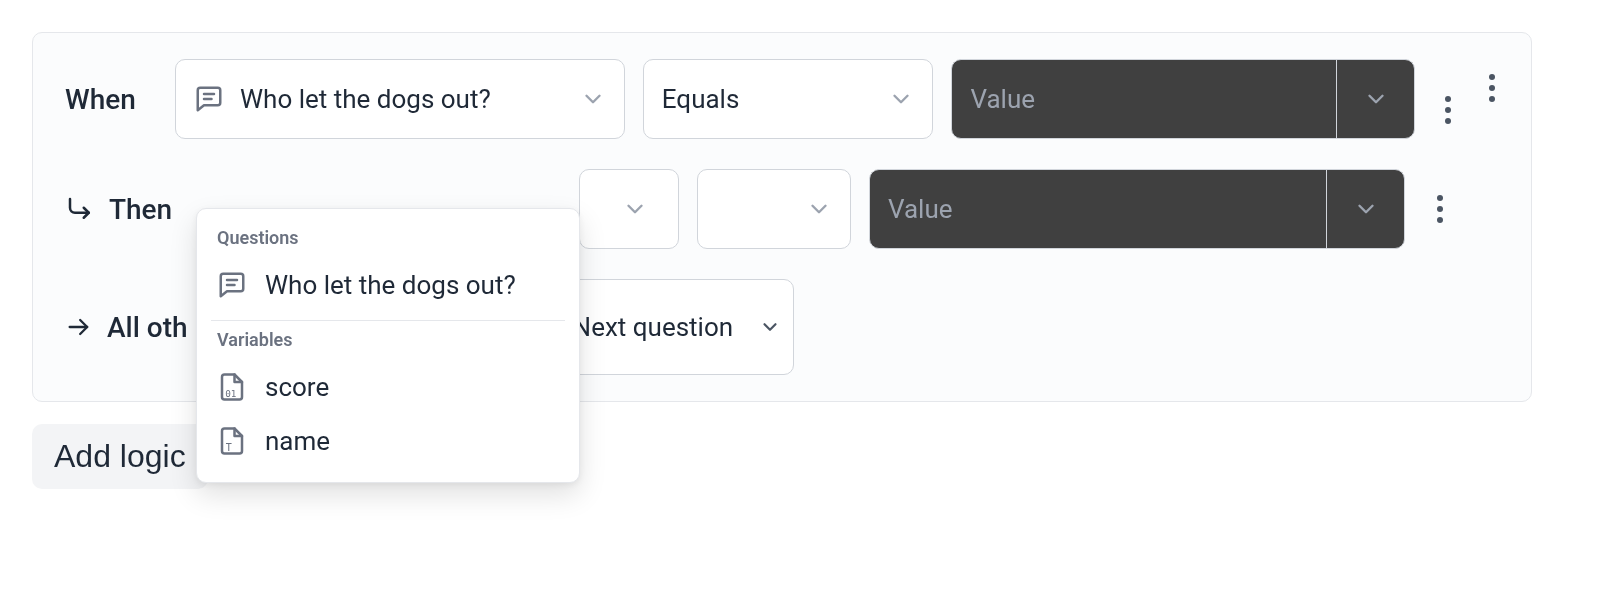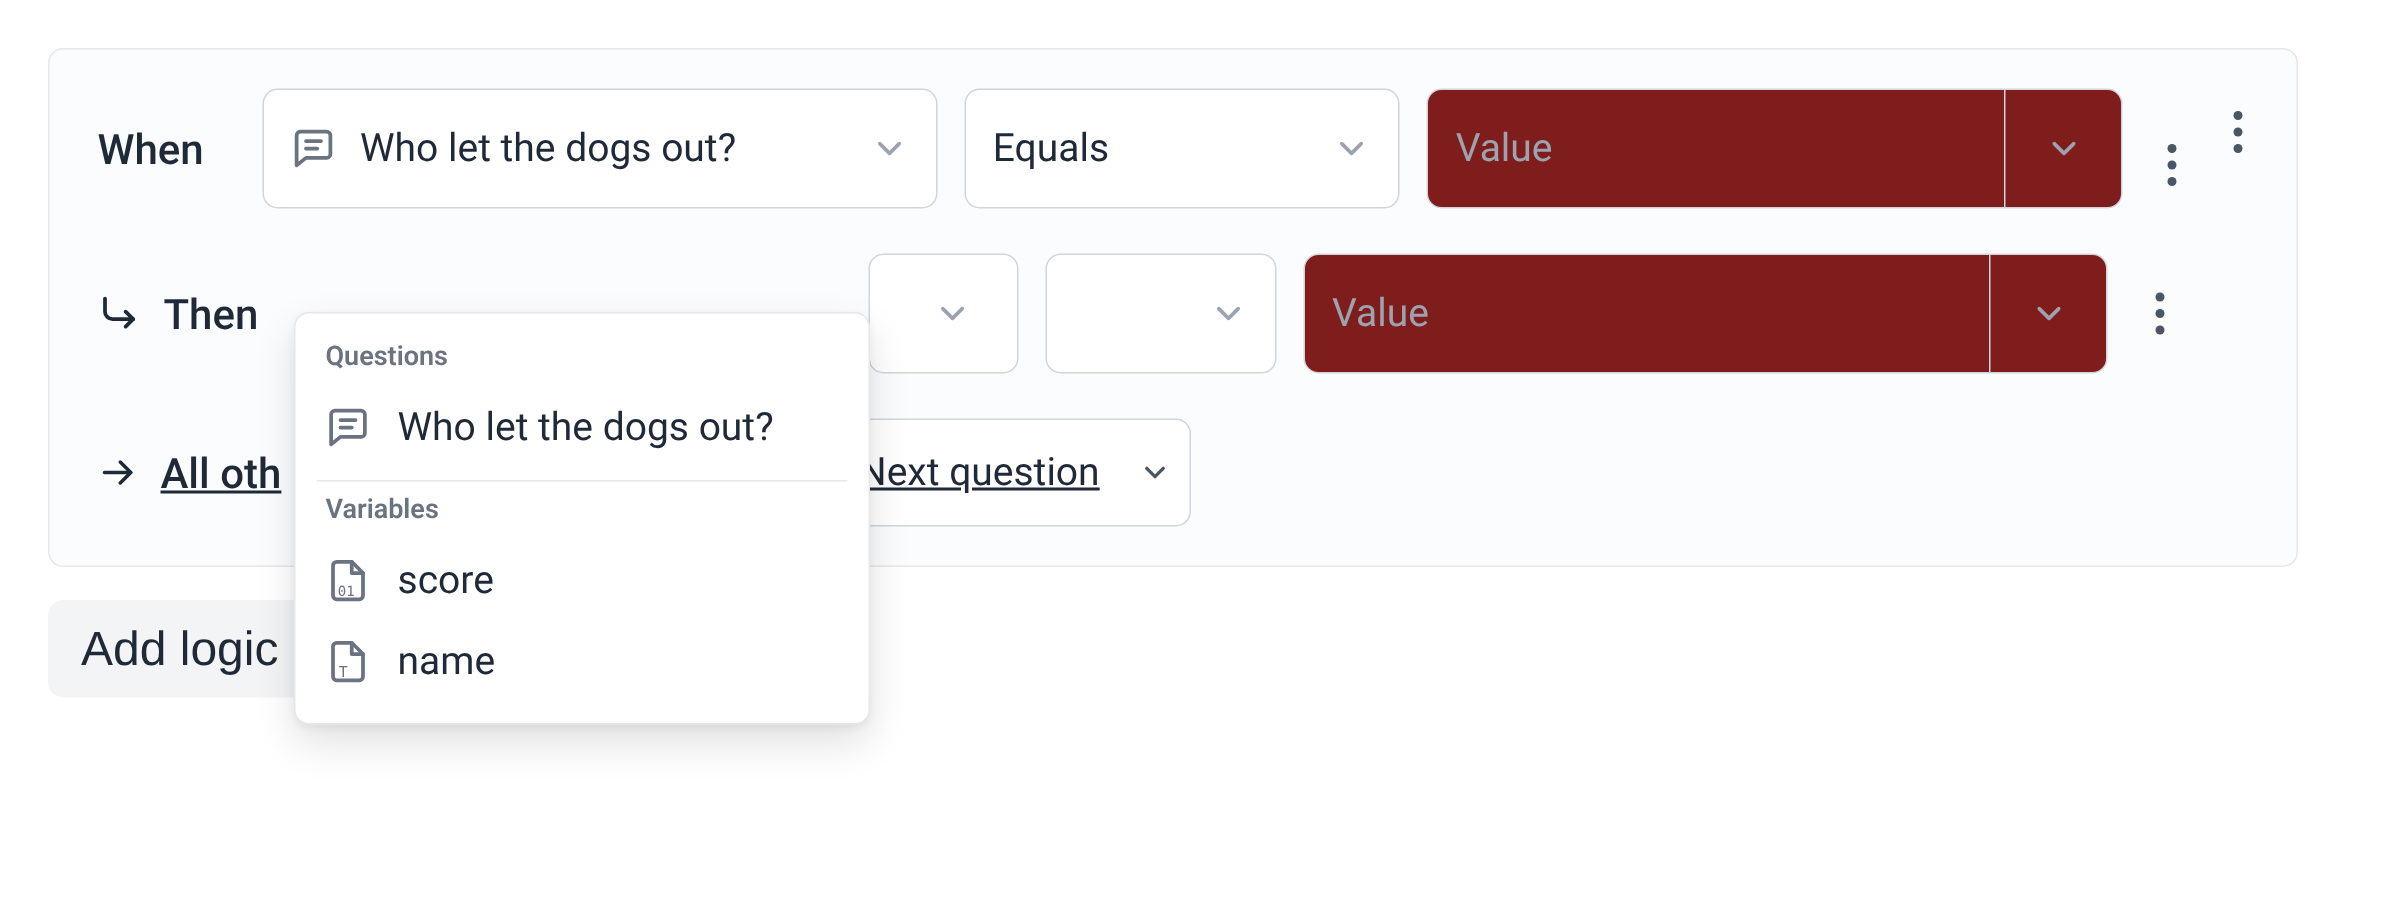--- a/index.html
+++ b/index.html
@@ -34,21 +34,21 @@
     padding: 26px 32px 26px 32px;
     width: 1500px;
   }
   .row {
     display: flex;
     align-items: center;
     gap: 18px;
     margin-bottom: 30px;
     position: relative;
   }
-  .row:last-child { margin-bottom: 0; text-decoration: underline; }
+  .row:last-child { margin-bottom: 0; }
   .row-label {
     font-size: 28px;
     font-weight: 500;
     color: #1f2937;
     min-width: 92px;
   }
   .icon-slot {
     display: inline-flex;
     align-items: center;
     justify-content: center;
@@ -65,21 +65,21 @@
     font-size: 26px;
     color: #1f2937;
     cursor: pointer;
   }
   .sel .sel-icon { margin-right: 16px; color:#6b7280; }
   .sel .sel-text { flex: 1; }
   .sel .chev { color: #9ca3af; margin-left: 12px; }
   .sel-split {
     display: flex;
     align-items: stretch;
-    background: #7f1d1d;
+    background: #404040;
     border: 1.5px solid #d1d5db;
     border-radius: 10px;
     height: 80px;
     overflow: hidden;
   }
   .sel-split .main {
     flex: 1;
     display: flex;
     align-items: center;
     padding: 0 18px;
@@ -269,21 +269,21 @@
       <span class="icon-slot" style="margin-right:-4px;">
         <svg width="28" height="28" viewBox="0 0 24 24" fill="none" stroke="#1f2937" stroke-width="2" stroke-linecap="round" stroke-linejoin="round">
           <line x1="4" y1="12" x2="19" y2="12"></line>
           <polyline points="13 6 19 12 13 18"></polyline>
         </svg>
       </span>
       <span class="row-label" style="min-width:auto;">All oth</span>
 
       <div style="width:342px;"></div>
 
-      <div class="sel" style="width:228px; height:72px; padding-right:12px;">
+      <div class="sel" style="width:228px; height:96px; padding-right:12px;">
         <span class="sel-text" style="margin-left:-12px;">Next question</span>
         <span class="chev">
           <svg width="22" height="22" viewBox="0 0 24 24" fill="none" stroke="#4b5563" stroke-width="2.4" stroke-linecap="round" stroke-linejoin="round">
               <polyline points="6 9 12 15 18 9"></polyline>
             </svg>
         </span>
       </div>
     </div>
 
   </div>

